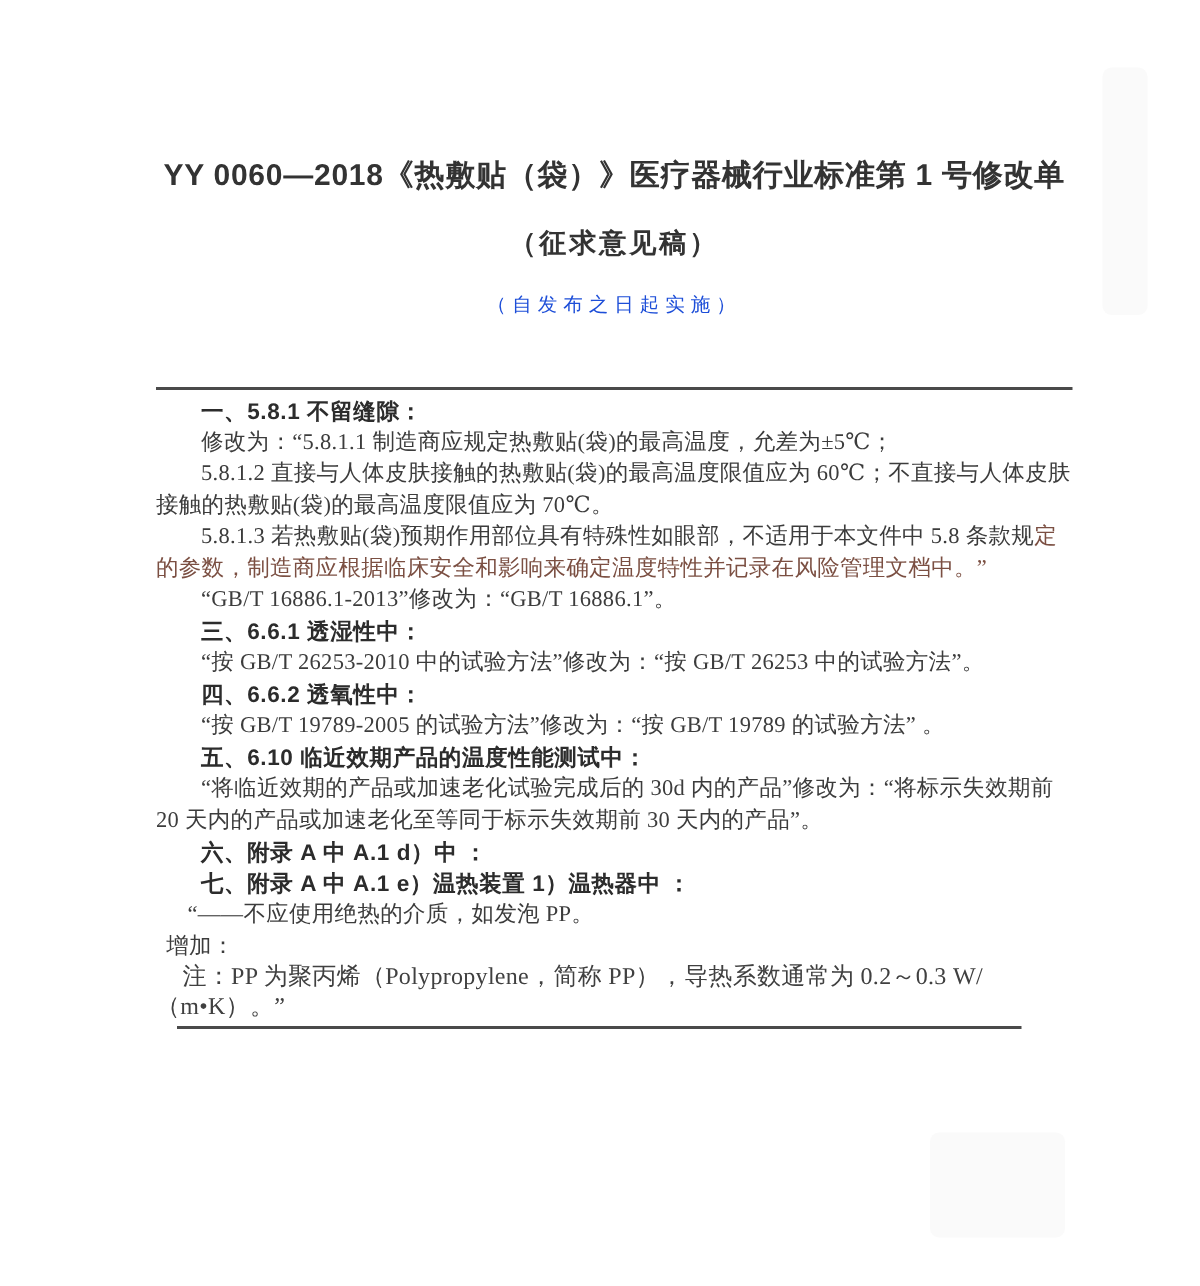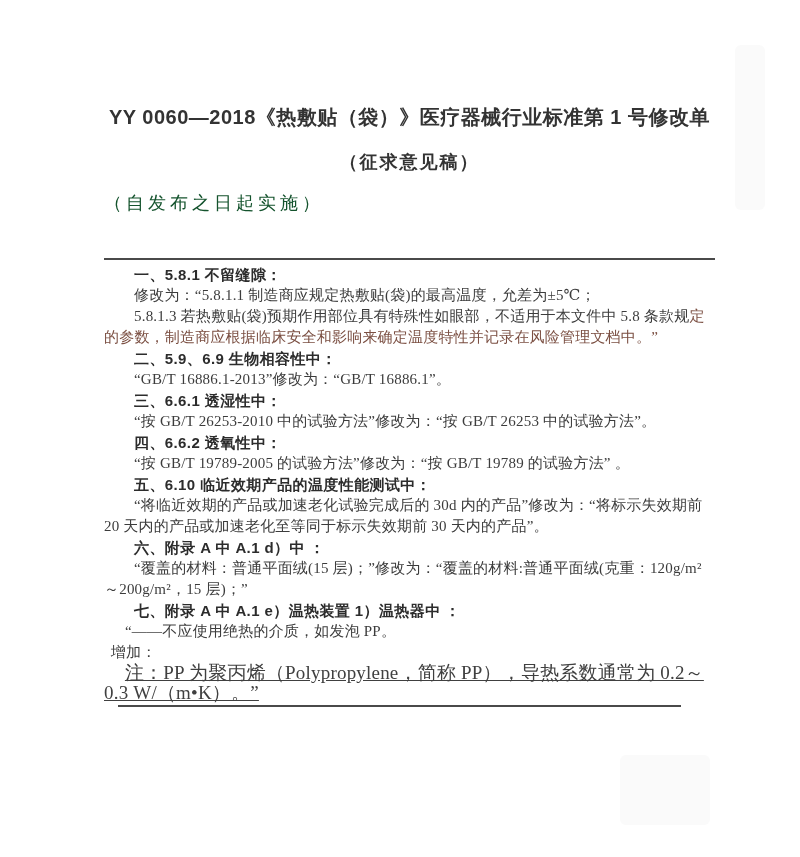--- a/index.html
+++ b/index.html
@@ -30,70 +30,69 @@
     letter-spacing:.5px; text-align:center; color:#333333;
   }
   .doc-subtitle {
     margin:20px 0 0 0;
     font-family:"Liberation Sans","DejaVu Sans",sans-serif;
     font-weight:600; font-size:18px; line-height:24px;
     letter-spacing:2px; text-align:center; color:#333333;
   }
   .impl-note {
     margin:20px 0 0 0;
-    font-size:18px; line-height:18px; letter-spacing:4px;
-    text-align:left; color:#14532d;
+    font-size:13px; line-height:18px; letter-spacing:4px;
+    text-align:center; color:#1d4ed8;
   }
   .rule {
     height:0; border-top:2px solid #4a4a4a; margin:0;
   }
   .rule.top { margin-top:46px; }
   .rule.bottom { margin-top:2px; width:563px; margin-left:14px; border-top-width:2px; }
   .doc-body { padding-top:4px; }
   .para {
     margin:0; font-size:15px; line-height:21px; text-indent:2em;
     color:#3c3c3c; letter-spacing:.2px;
   }
   .para.heading {
     font-family:"Liberation Sans","DejaVu Sans",sans-serif;
     font-weight:700; color:#2c2c2c; letter-spacing:.4px;
   }
   .para.flush { text-indent:.45em; }
   .para.dash1 { text-indent:1.4em; }
   .para.dash2 { text-indent:2em; }
-  .para.note { font-size:19px; line-height:20px; text-indent:1.1em; color:#404040;text-decoration:underline; }
+  .para.note { font-size:16px; line-height:20px; text-indent:1.1em; color:#404040; }
   .accent { color:#7b4f42; }
 </style>
 </head>
 <body>
 
 <div class="page">
   <div class="edge-line"></div>
   <div class="smudge" style="left:735px; top:45px; width:30px; height:165px; opacity:.6;"></div>
   <div class="smudge" style="left:620px; top:755px; width:90px; height:70px; opacity:.5;"></div>
 
   <div class="content">
     <h1 class="doc-title">YY 0060—2018《热敷贴（袋）》医疗器械行业标准第 1 号修改单</h1>
     <h2 class="doc-subtitle">（征求意见稿）</h2>
     <div class="impl-note">（自发布之日起实施）</div>
     <div class="rule top"></div>
     <div class="doc-body">
         <p class="para heading"><span>一、5.8.1 不留缝隙：</span></p>
         <p class="para body"><span>修改为：“5.8.1.1 制造商应规定热敷贴(袋)的最高温度，允差为±5℃；</span></p>
+        <p class="para body"><span>5.8.1.2 直接与人体皮肤接触的热敷贴(袋)的最高温度限值应为 60℃；不直接与人体皮肤接触的热敷贴(袋)的最高温度限值应为 70℃。</span></p>
         <p class="para body"><span>5.8.1.3 若热敷贴(袋)预期作用部位具有特殊性如眼部，不适用于本文件中 5.8 条款规</span><span class="accent">定的参数，制造商应根据临床安全和影响来确定温度特性并记录在风险管理文档中。”</span></p>
-        <p class="para heading"><span>二、5.9、6.9 生物相容性中：</span></p>
         <p class="para body"><span>“GB/T 16886.1-2013”修改为：“GB/T 16886.1”。</span></p>
         <p class="para heading"><span>三、6.6.1 透湿性中：</span></p>
         <p class="para body"><span>“按 GB/T 26253-2010 中的试验方法”修改为：“按 GB/T 26253 中的试验方法”。</span></p>
         <p class="para heading"><span>四、6.6.2 透氧性中：</span></p>
         <p class="para body"><span>“按 GB/T 19789-2005 的试验方法”修改为：“按 GB/T 19789 的试验方法” 。</span></p>
         <p class="para heading"><span>五、6.10 临近效期产品的温度性能测试中：</span></p>
         <p class="para body"><span>“将临近效期的产品或加速老化试验完成后的 30d 内的产品”修改为：“将标示失效期前 20 天内的产品或加速老化至等同于标示失效期前 30 天内的产品”。</span></p>
         <p class="para heading"><span>六、附录 A 中 A.1 d）中 ：</span></p>
-        <p class="para body"><span>“覆盖的材料：普通平面绒(15 层)；”修改为：“覆盖的材料:普通平面绒(克重：120g/m²～200g/m²，15 层)；”</span></p>
         <p class="para heading"><span>七、附录 A 中 A.1 e）温热装置 1）温热器中 ：</span></p>
         <p class="para dash1"><span>“——不应使用绝热的介质，如发泡 PP。</span></p>
         <p class="para flush"><span>增加：</span></p>
         <p class="para note"><span>注：PP 为聚丙烯（Polypropylene，简称 PP），导热系数通常为 0.2～0.3 W/（m•K）。”</span></p>
       </div>
     <div class="rule bottom"></div>
   </div>
 </div>
 
 </body></html>

